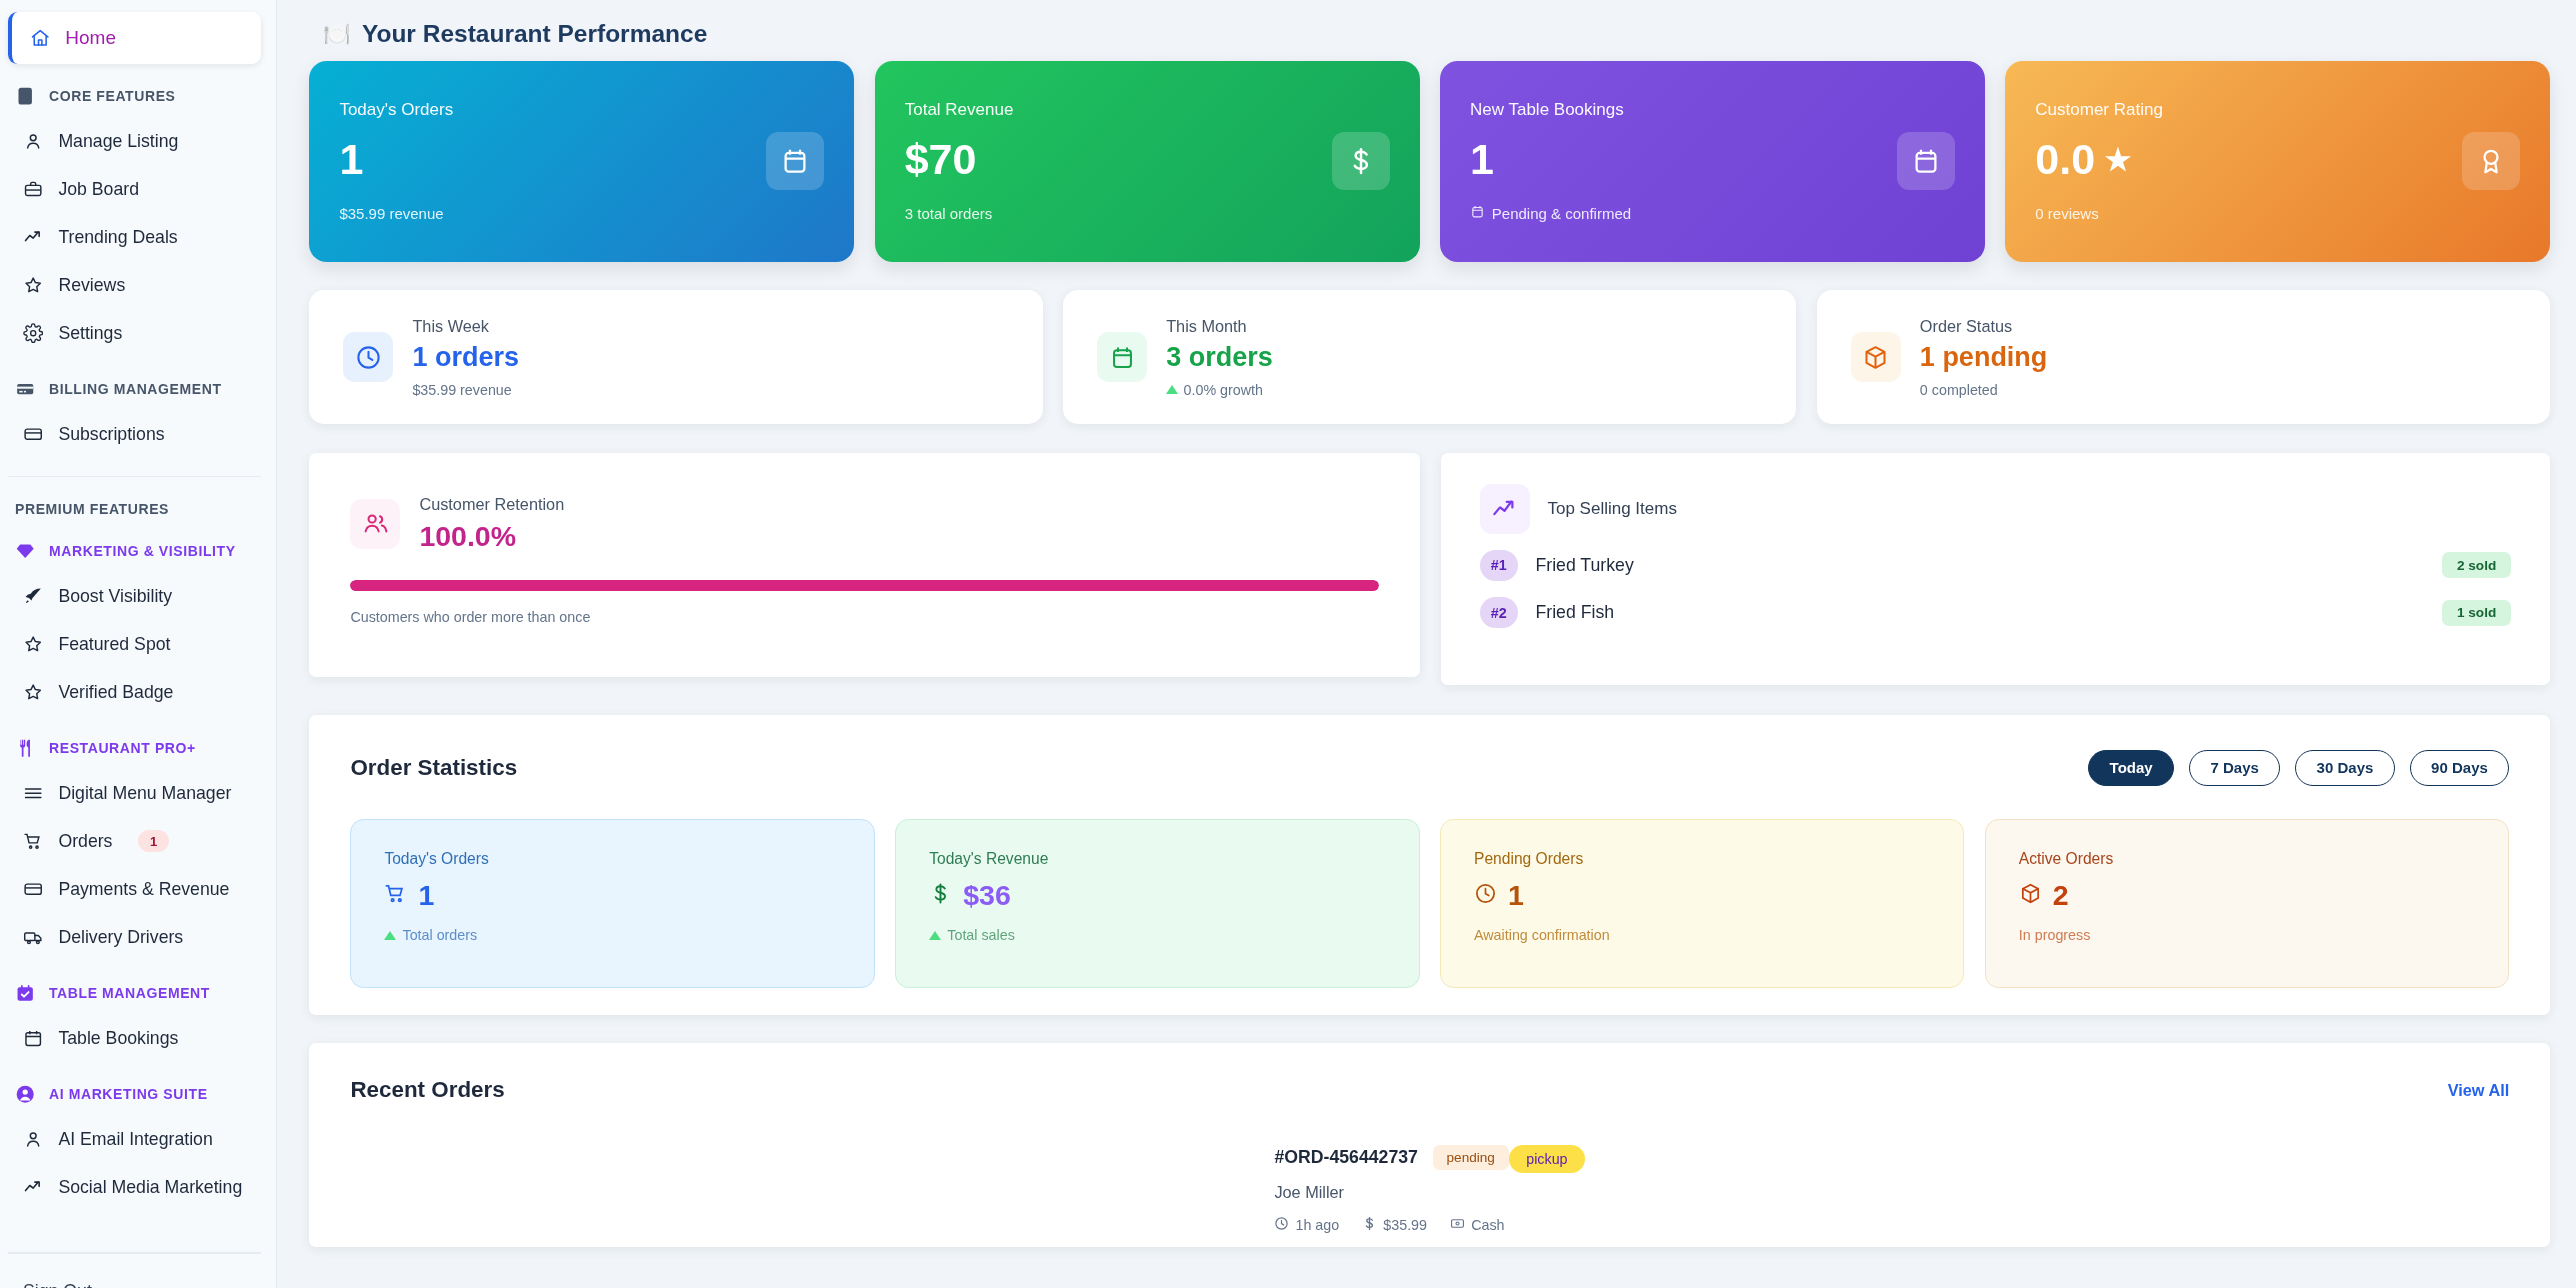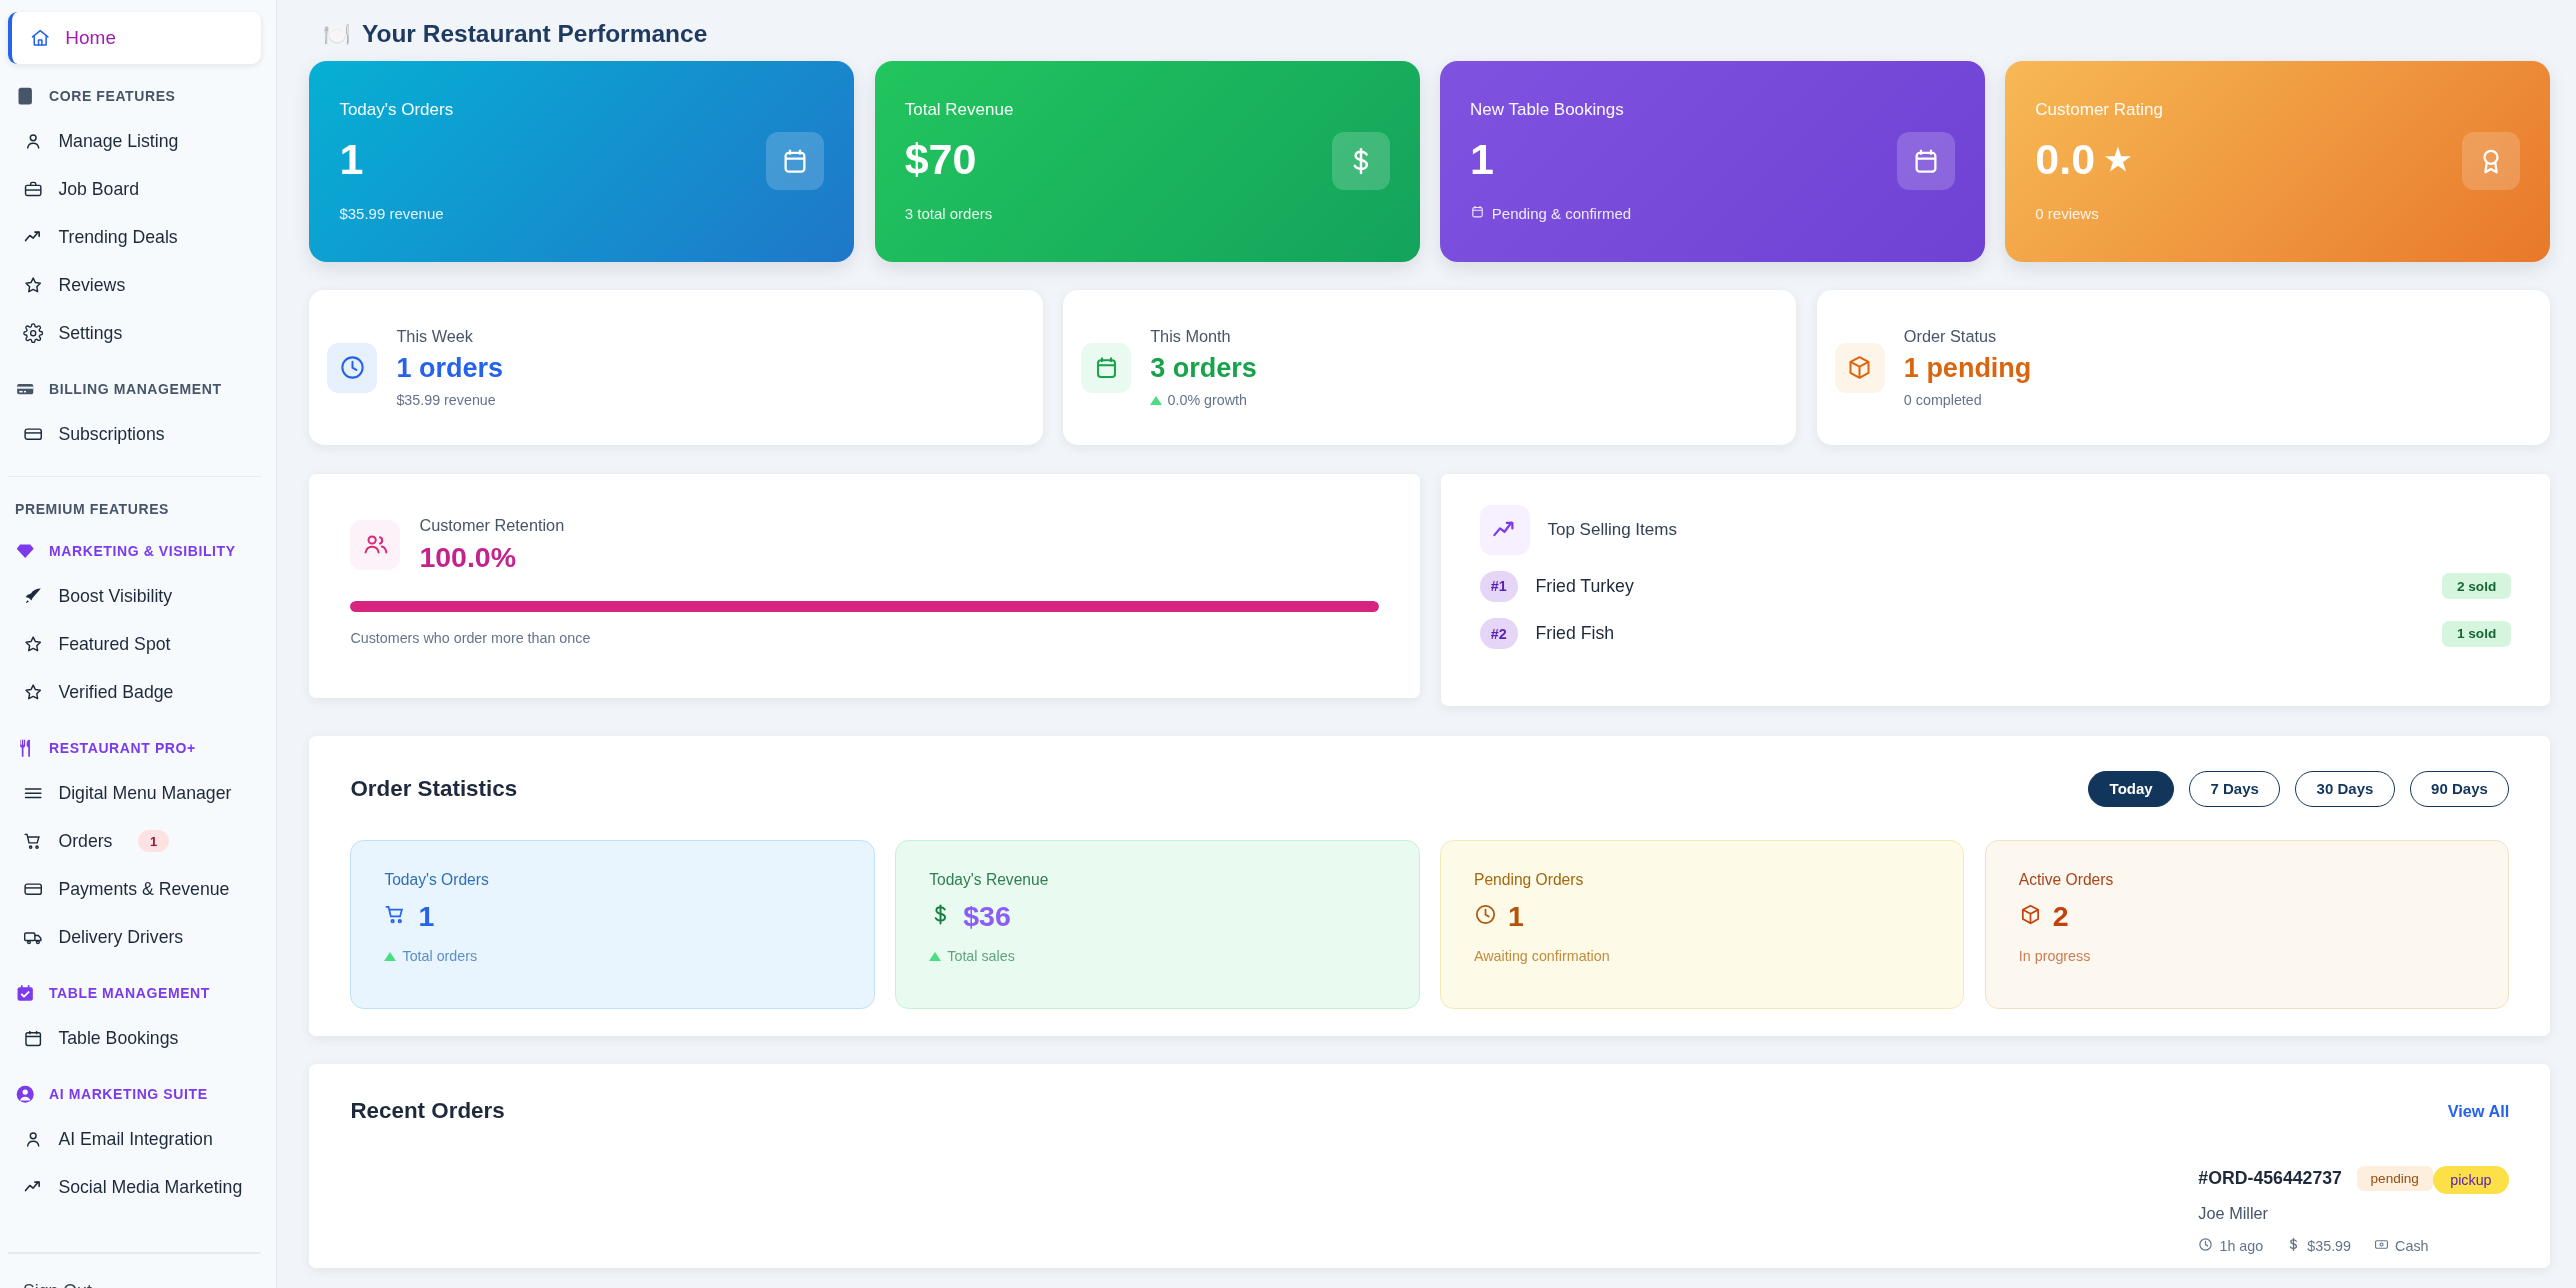--- a/index.html
+++ b/index.html
@@ -94,24 +94,24 @@
   }
   .hero .h-icon svg { width: 30px; height: 30px; }
   .c-blue   { background: linear-gradient(135deg,#06b0d4 0%, #1f77c9 100%); }
   .c-green  { background: linear-gradient(135deg,#22c55e 0%, #13a35c 100%); }
   .c-purple { background: linear-gradient(135deg,#7f52e0 0%, #6f42d4 100%); }
   .c-orange { background: linear-gradient(135deg,#f7b955 0%, #e8782a 100%); }
 
   
   .mini-row { display: flex; gap: 20.4px; padding: 0 5.4px; margin-top: 28.5px; }
   .mini {
-    flex: 1; height: 155px; background: #fff; border-radius: 15px;
+    flex: 1; height: 134px; background: #fff; border-radius: 15px;
     box-shadow: 0 2.7px 11px rgba(15,23,42,.07);
     display: flex; align-items: center; gap: 19px;
-    padding: 0 18px;
+    padding: 0 34px;
   }
   .mini .m-ico {
     width: 50px; height: 50px; border-radius: 11.6px;
     display: flex; align-items: center; justify-content: center; flex: 0 0 50px;
   }
   .mini .m-ico svg { width: 27px; height: 27px; }
   .mini .m-label { font-size: 16.3px; color: #475569; }
   .mini .m-value { font-size: 27px; font-weight: 700; margin-top: 6.8px; }
   .mini .m-sub { font-size: 14.3px; color: #64748b; margin-top: 8.2px; display: flex; align-items: center; gap: 5.4px; }
   .tri-up { width:0;height:0;border-left:6.1px solid transparent;border-right:6.1px solid transparent;border-bottom:9.5px solid #4ade80; display:inline-block; }
@@ -166,21 +166,21 @@
   .t-blue   { background:#e8f4fe; border-color:#bfe2fa; }
   .t-green  { background:#e9faf0; border-color:#c6f0d7; }
   .t-yellow { background:#fdfbe8; border-color:#f3eab7; }
   .t-orange { background:#fdf8ef; border-color:#f3e0c3; }
 
   
   .recent-card { margin: 28.5px 5.4px 0 5.4px; padding: 34px 41px 0 41px; height: 204px; }
   .recent-top { display: flex; align-items: center; justify-content: space-between; }
   .recent-title { font-size: 22.4px; font-weight: 700; color: #1e293b; }
   .view-all { font-size: 16.3px; color: #2563eb; font-weight: 600; }
-  .order-row { display: flex; align-items: flex-start; justify-content: flex-end; margin-top: 42px; }
+  .order-row { display: flex; align-items: flex-start; justify-content: center; margin-top: 42px; }
   .ord-left .ord-id-line { display: flex; align-items: center; gap: 15px; }
   .ord-id { font-size: 17.7px; font-weight: 700; color: #1e293b; }
   .pill-pending { background:#fdeedd; color:#9a4e10; font-size: 13.6px; padding: 4.8px 13.6px; border-radius: 6.8px; }
   .ord-cust { font-size: 16.3px; color: #475569; margin-top: 13.6px; }
   .ord-meta { display: flex; align-items: center; gap: 23px; margin-top: 13.6px; font-size: 14.3px; color: #64748b; }
   .ord-meta span.mi { display: flex; align-items: center; gap: 6.1px; }
   .ord-meta svg { width: 15px; height: 15px; }
   .pill-pickup { background:#fde047; color:#5b21b6; font-size: 14.3px; font-weight:400; padding: 6.1px 17.7px; border-radius: 679px; }
 </style>
 </head>

